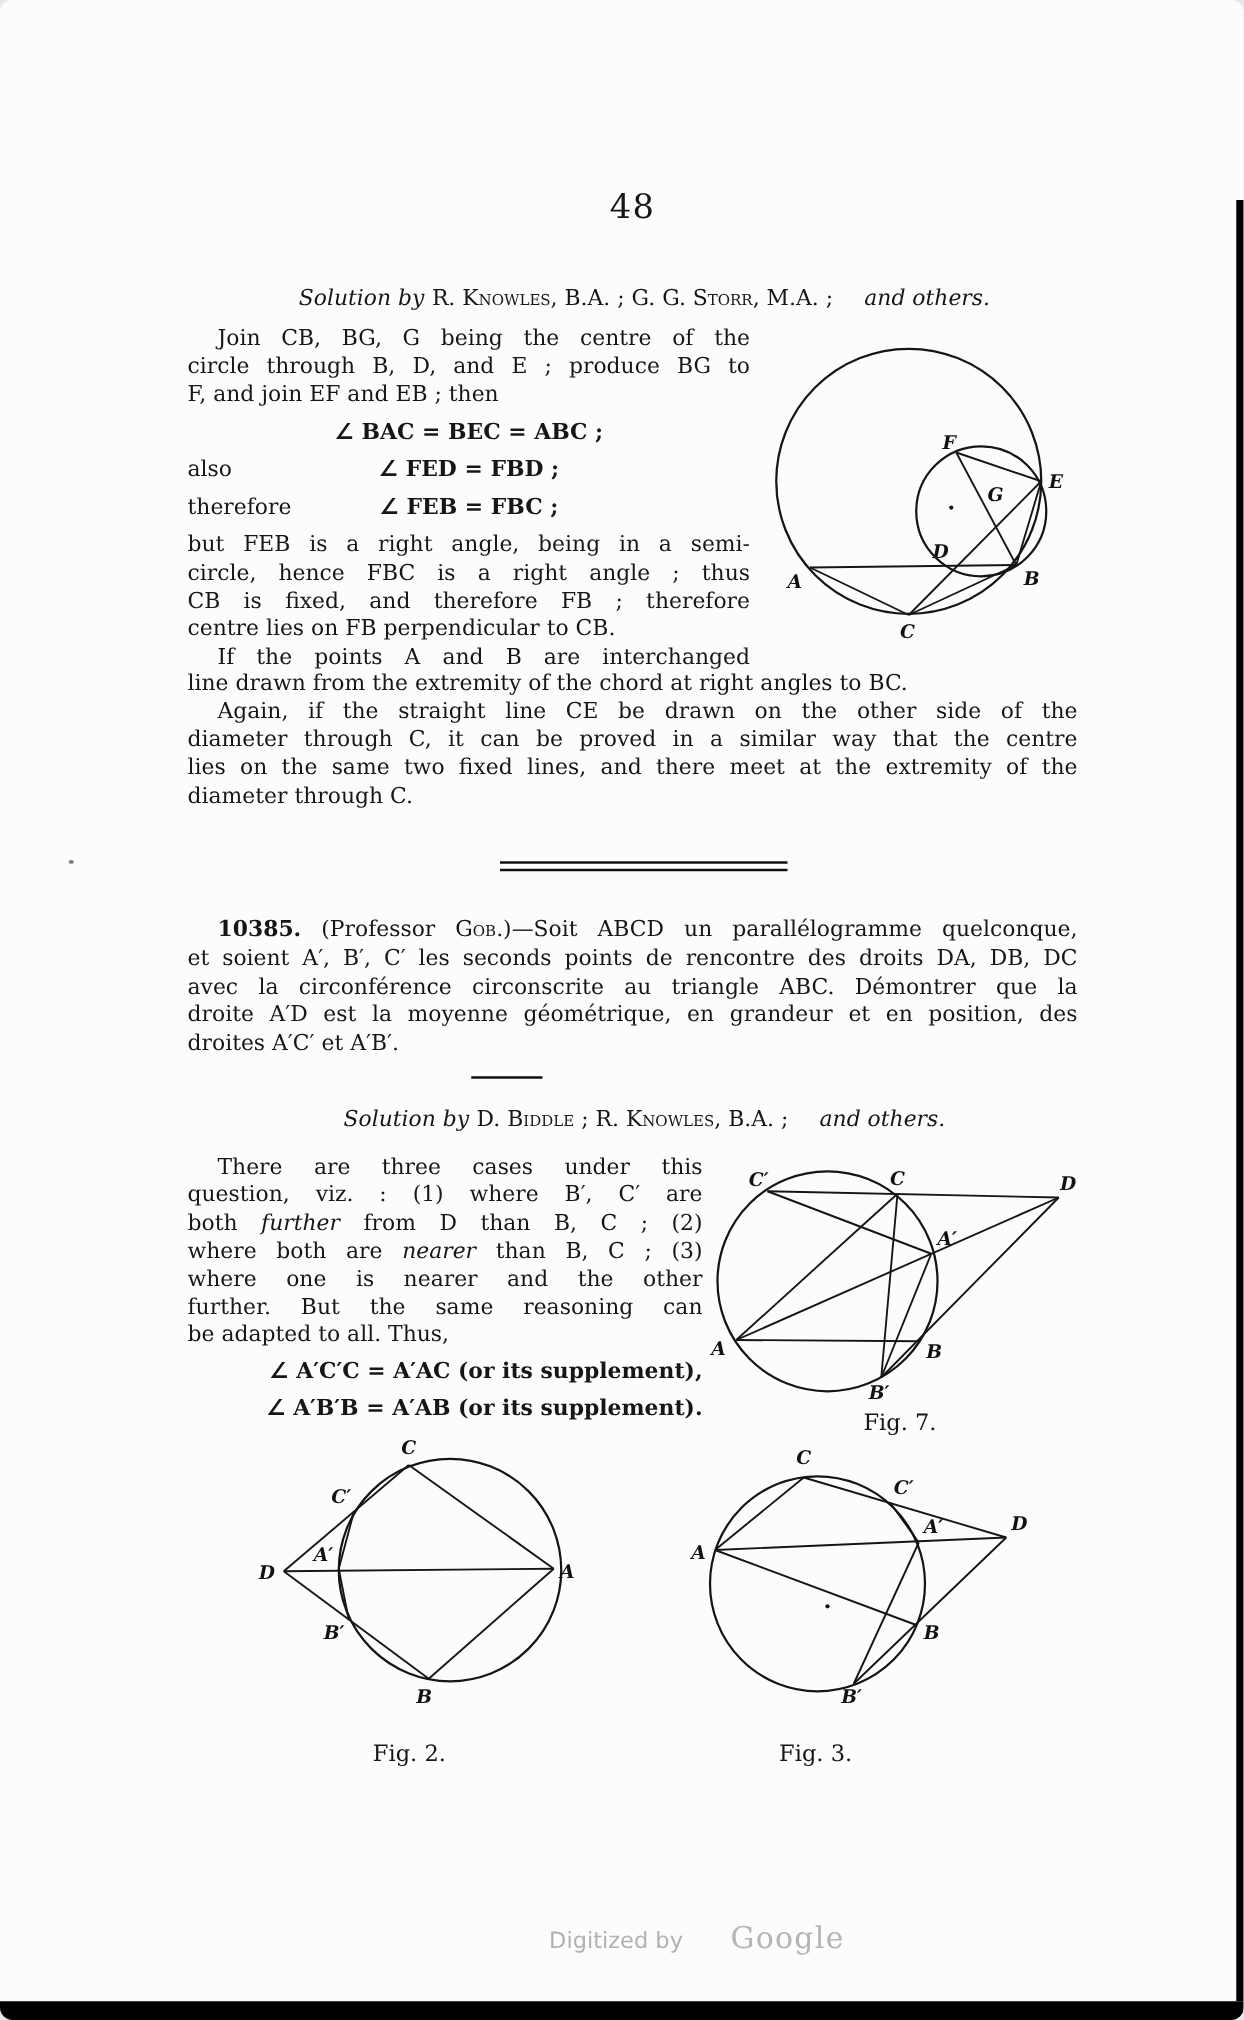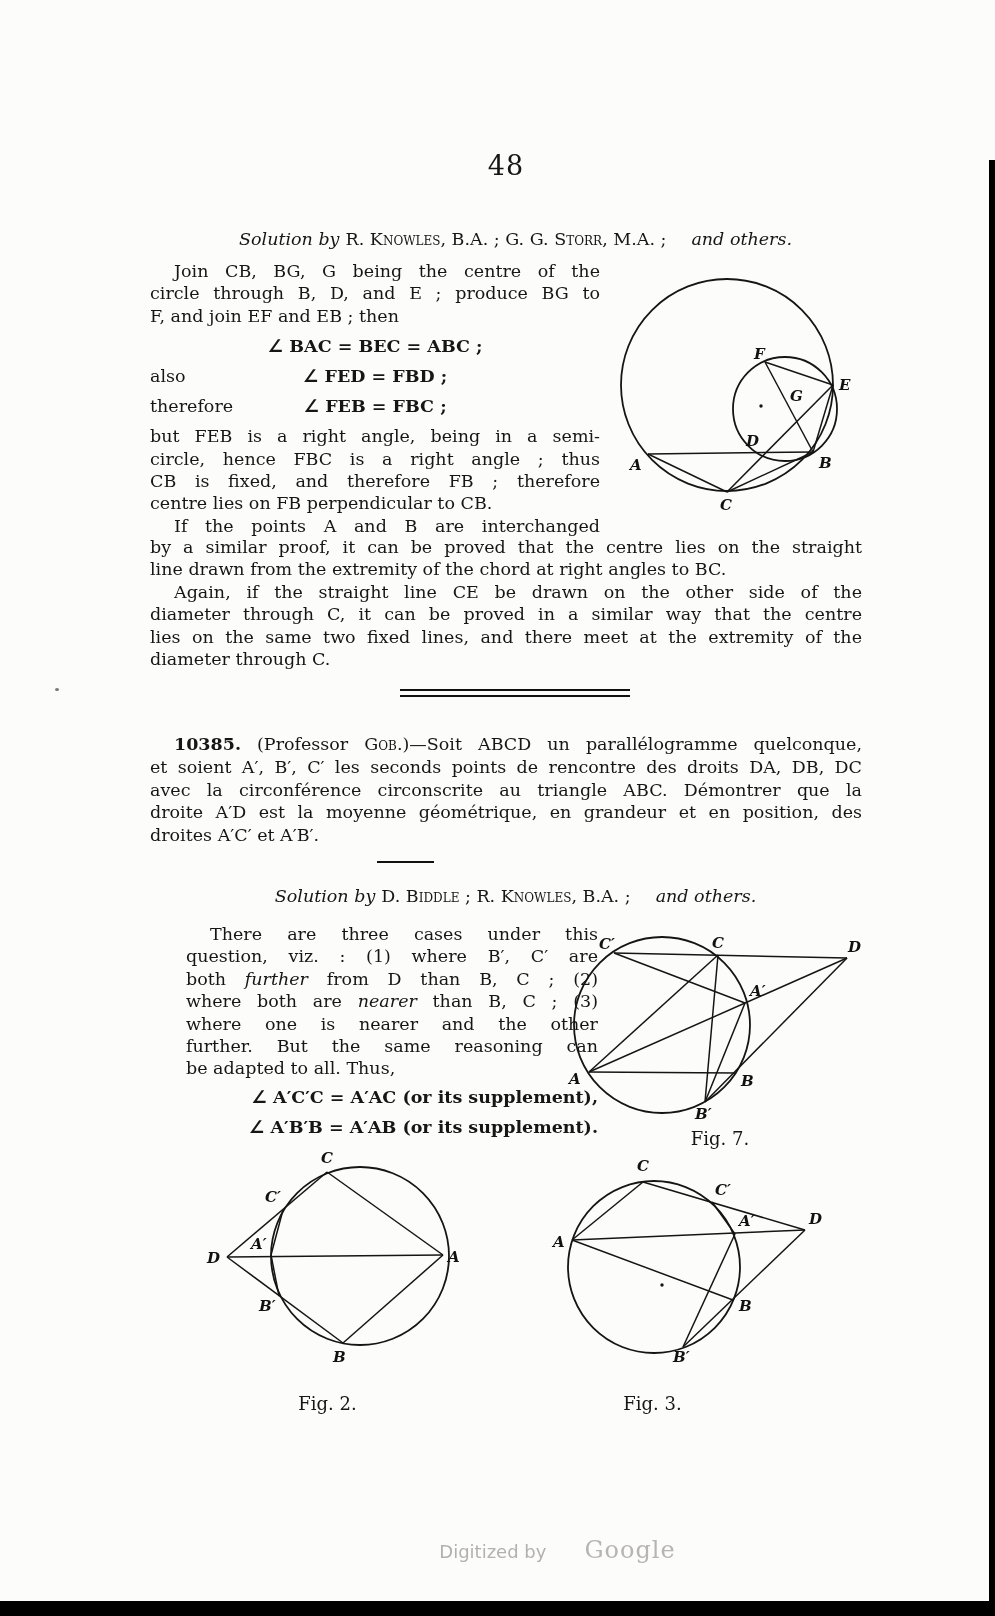--- a/index.html
+++ b/index.html
@@ -1,36 +1,36 @@
 <!DOCTYPE html>
 <html><head>
 <meta charset="utf-8">
 <style>
   html,body{margin:0;padding:0;background:#e8e8e6;}
   #page{position:relative;width:995px;height:1616px;background:#fcfcfa;overflow:hidden;
-        font-family:"DejaVu Serif","Liberation Serif",serif;color:#161616;}
+        font-family:"DejaVu Serif","Liberation Serif",serif;color:#161616;border-radius:10px;}
   .abs{position:absolute;}
   .center{text-align:center;}
   #pagenum{left:150px;top:150px;width:712px;font-size:27px;letter-spacing:1px;}
   .byline{left:150px;width:712px;font-size:17.5px;}
   .byline em{font-style:italic;margin-left:22px;}
   .byline .sc{font-variant:small-caps;}
   .byline > *{margin:0 3px;}
   #byline1{top:229px;}
   #byline2{top:886px;}
   .txt{font-size:17.5px;line-height:22.4px;}
   .ln{white-space:normal;}
   .j{text-align:justify;text-align-last:justify;}
   .i{text-indent:24px;}
   .n{text-align:left;}
   em{font-style:italic;}
   b{font-weight:bold;}
   .sc{font-variant:small-caps;}
   #col1{left:150px;top:260px;width:450px;}
-  #col2{left:150px;top:923px;width:412px;margin-left:36px;}
+  #col2{left:150px;top:923px;width:412px;}
   #wide1{left:150px;top:536px;width:712px;}
   #problem{left:150px;top:733px;width:712px;line-height:22.8px;}
   .eqrow{position:relative;height:22px;margin:8px 0;}
   .eqpre{position:absolute;left:0;top:0;font-size:17.5px;}
   .eq{font-weight:bold;font-size:17.5px;}
   .eqc{text-align:center;}
   .eqa{font-family:"DejaVu Sans","Liberation Sans",sans-serif;font-weight:bold;}
   .col2eq{margin-top:6px;height:24px;text-align:right;padding-left:6px;}
   #rule-double{left:400px;top:689px;width:230px;height:4px;border-top:2px solid #111;border-bottom:2px solid #111;}
   #rule-short{left:377px;top:861px;width:57px;height:0;border-top:2px solid #111;}
@@ -110,21 +110,20 @@
         <text x="120" y="248" class="flabel">C</text>
         <text x="146" y="184" class="flabel">D</text>
         <text x="239" y="128" class="flabel">E</text>
         <text x="154" y="97" class="flabel">F</text>
         <text x="190" y="139" class="flabel">G</text>
       </svg>
   </div>
 
   <div id="wide1" class="abs txt">
     <div>
-        <div class="ln j">by a similar proof, it can be proved that the centre lies on the straight</div>
         <div class="ln n">line drawn from the extremity of the chord at right angles to BC.</div>
       </div>
     <div>
         <div class="ln j i">Again, if the straight line CE be drawn on the other side of the</div>
         <div class="ln j">diameter through C, it can be proved in a similar way that the centre</div>
         <div class="ln j">lies on the same two fixed lines, and there meet at the extremity of the</div>
         <div class="ln n">diameter through C.</div>
       </div>
   </div>
 

